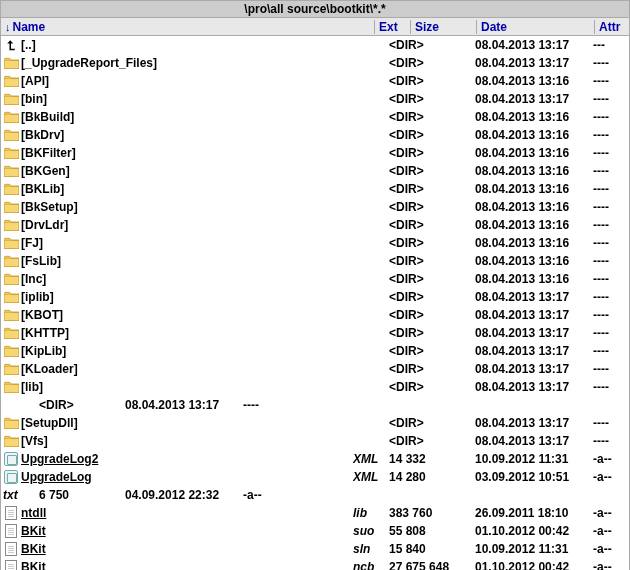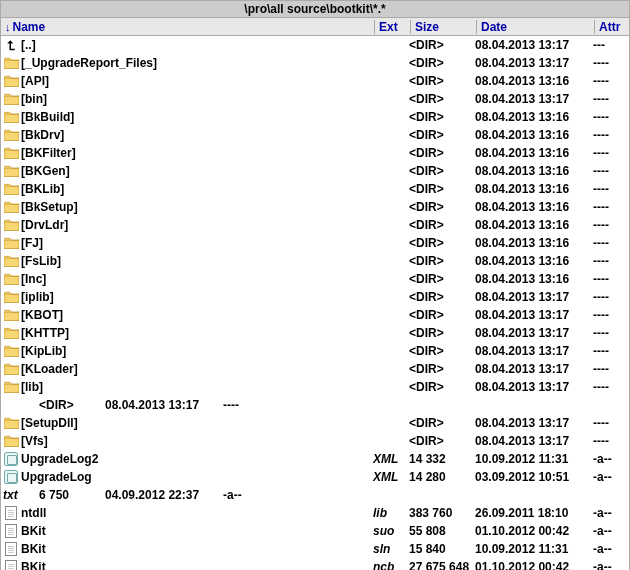--- a/index.html
+++ b/index.html
@@ -52,21 +52,21 @@
   .row {
     display: flex;
     height: 18px;
     align-items: center;
     padding: 0 2px;
   }
   .cell { white-space: nowrap; overflow: hidden; }
   .c-name { flex: 1 1 auto; display: flex; align-items: center; }
   .c-ext  { width: 36px; font-style: italic; }
   .c-size { width: 66px; text-align: left; padding-right: 4px;}
-  .c-date { width: 118px; }
+  .c-date { width: 118px; margin-left: 20px; }
   .c-attr { width: 34px; }
   .icon {
     width: 16px; height: 14px; margin-right: 2px; flex: 0 0 16px;
     display:inline-flex; align-items:center; justify-content:center;
   }
   .folder-icon svg { width:15px; height:12px; }
   .file-icon {
     border: 1px solid #888;
     background: #fff;
     width: 12px; height: 14px;
@@ -80,21 +80,21 @@
   .xml-icon {
     width:14px; height:14px; border:1px solid #7aa; background:#eaf6f6;
     position:relative; border-radius:2px;
   }
   .xml-icon::before{
     content:""; position:absolute; left:2px; top:2px; width:8px; height:8px;
     border:1px solid #7aa; border-radius:1px;
   }
   .up-icon { font-weight:bold; font-size:13px; line-height:13px; }
   .fname { font-weight: bold; }
-  .fname.file { font-weight: bold; }
+  .fname.file { font-weight: bold; text-decoration: underline; }
 </style>
 </head>
 <body>
 
 <div class="panel">
 
   <div class="path-bar">
     <span>\pro\all source\bootkit\*.*</span>
   </div>
 
@@ -471,21 +471,21 @@
           <span class="fname file">UpgradeLog</span>
         </div>
         <div class="cell c-ext fname">XML</div>
         <div class="cell c-size fname">14 280</div>
         <div class="cell c-date fname">03.09.2012 10:51</div>
         <div class="cell c-attr fname">-a--</div>
       </div>
       <div class="row">
         <div class="cell c-ext fname">txt</div>
         <div class="cell c-size fname">6 750</div>
-        <div class="cell c-date fname">04.09.2012 22:37</div>
+        <div class="cell c-date fname">04.09.2012 22:32</div>
         <div class="cell c-attr fname">-a--</div>
       </div>
       <div class="row">
         <div class="cell c-name">
           <span class="icon">
             <span class="file-icon"></span>
           </span>
           <span class="fname file">ntdll</span>
         </div>
         <div class="cell c-ext fname">lib</div>

